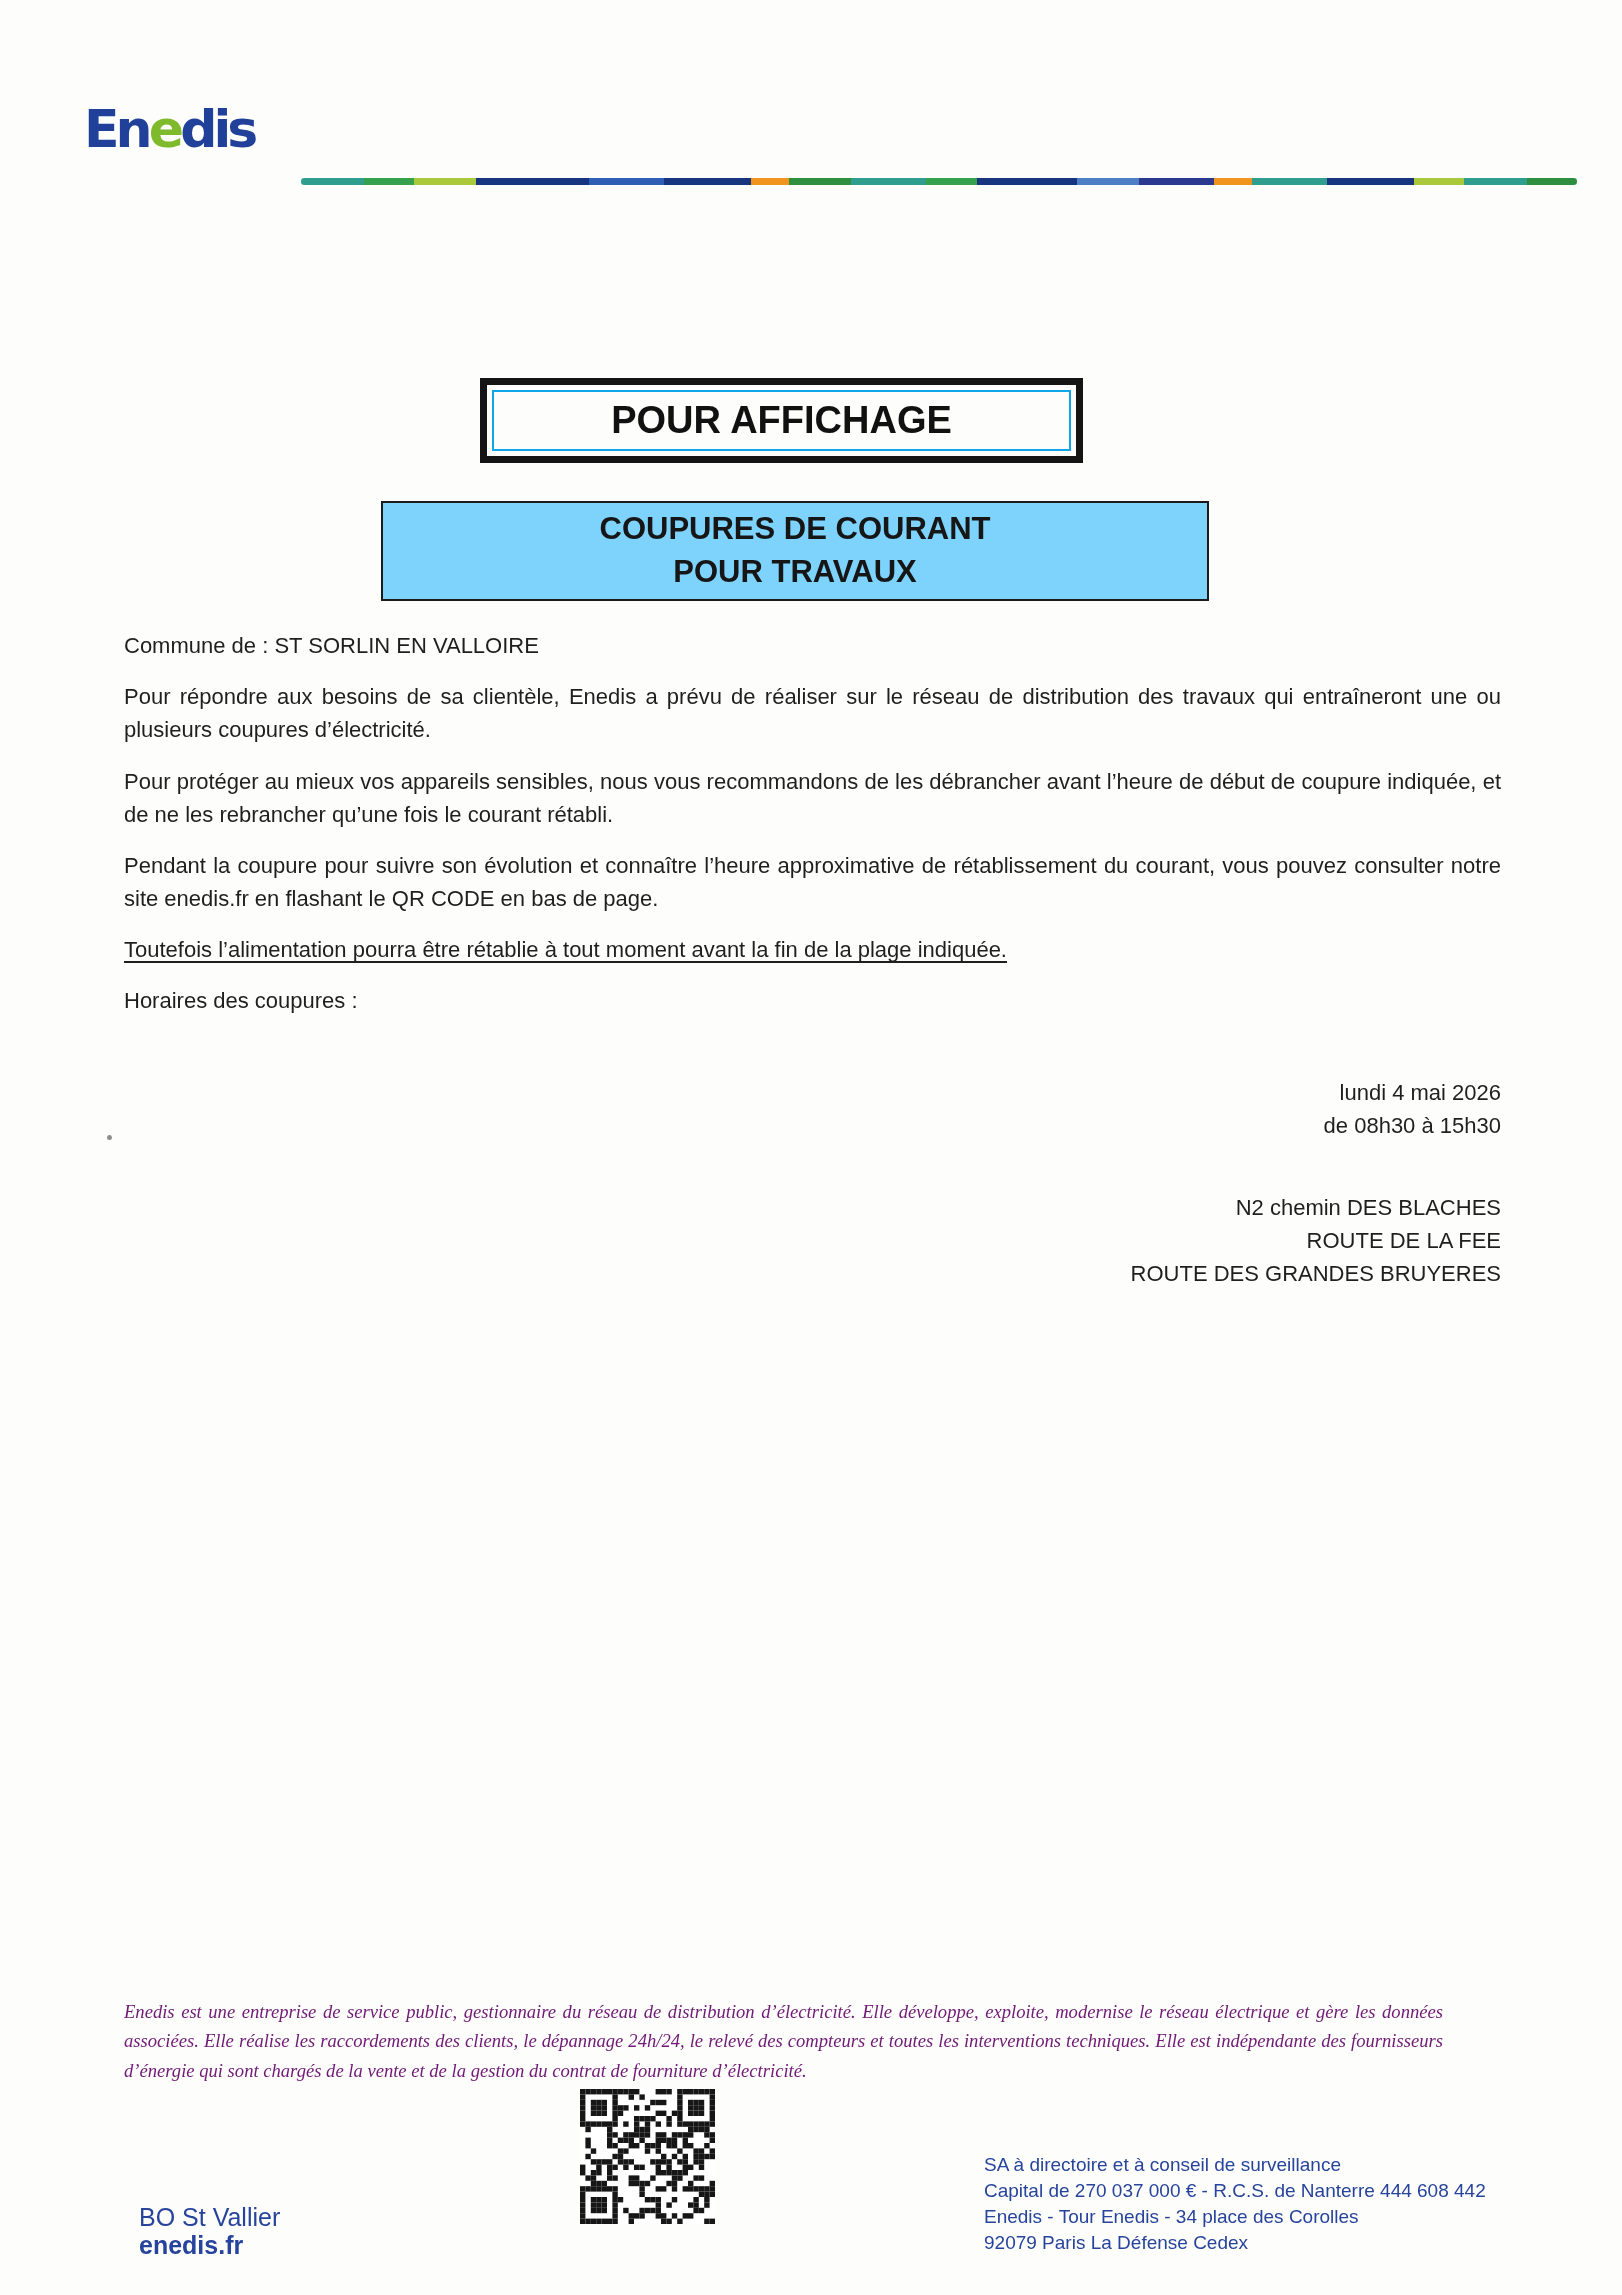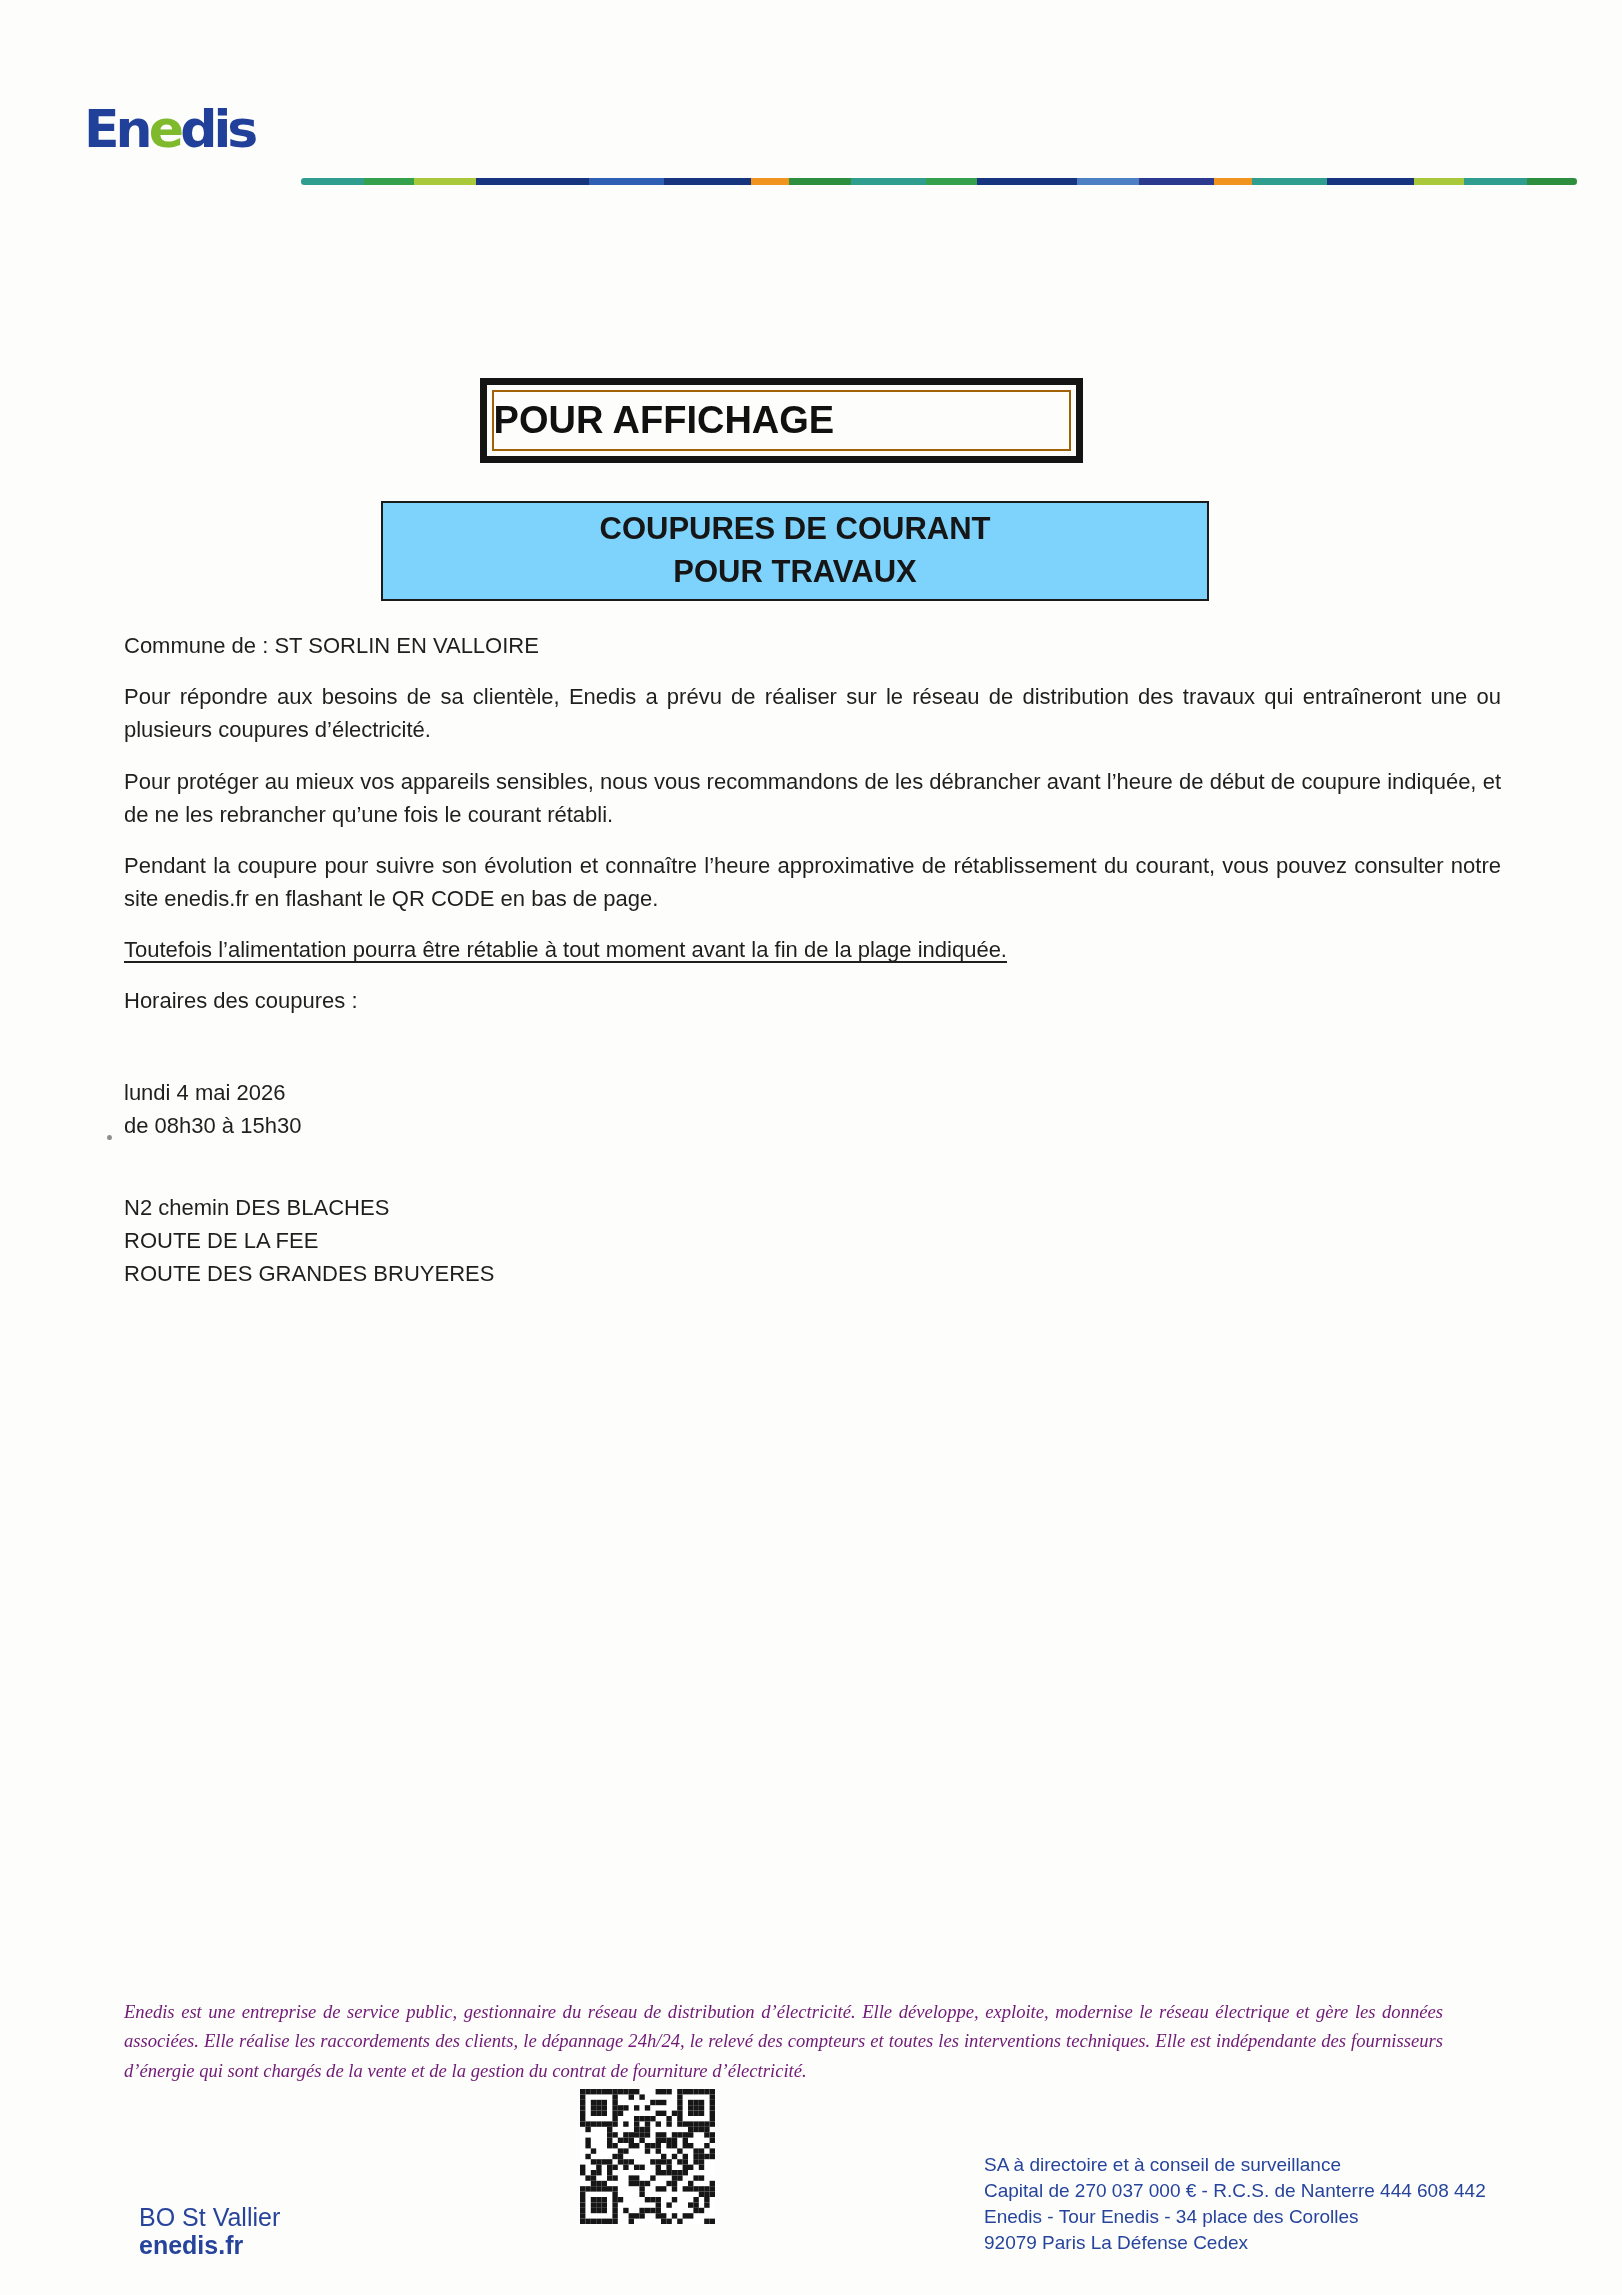--- a/index.html
+++ b/index.html
@@ -45,24 +45,24 @@
     top: 378px;
     width: 603px;
     height: 85px;
     border: 7.9px solid #141414;
     padding: 4.6px;
     background: #fdfdfc;
   }
   .banner-inner {
     width: 100%;
     height: 100%;
-    border: 2px solid #a16207;
+    border: 2px solid #0ea5e9;
     display: flex;
     align-items: center;
-    justify-content: flex-start;
+    justify-content: center;
   }
   .banner-title {
     font-size: 38px;
     font-weight: 700;
     color: #111;
     letter-spacing: 0px;
   }
   .subtitle-box {
     position: absolute;
     left: 381px;
@@ -98,21 +98,21 @@
   .para { text-align: justify; margin-bottom: 16.4px; }
   .underline-notice {
     text-decoration: underline;
     text-decoration-thickness: 1.6px;
     text-underline-offset: 3.9px;
     margin-bottom: 19.6px;
   }
   .schedule-label { margin-bottom: 0; }
   .schedule-block { margin-top: 59px; }
   .districts-block { margin-top: 49px; }
-  .line { display: block; }
+  .line { display: block; text-align: right; }
 
   .scan-speck {
     position: absolute;
     left: 107px;
     top: 1135px;
     width: 4.6px;
     height: 5.2px;
     background: #8d8d8d;
     border-radius: 50%;
   }

